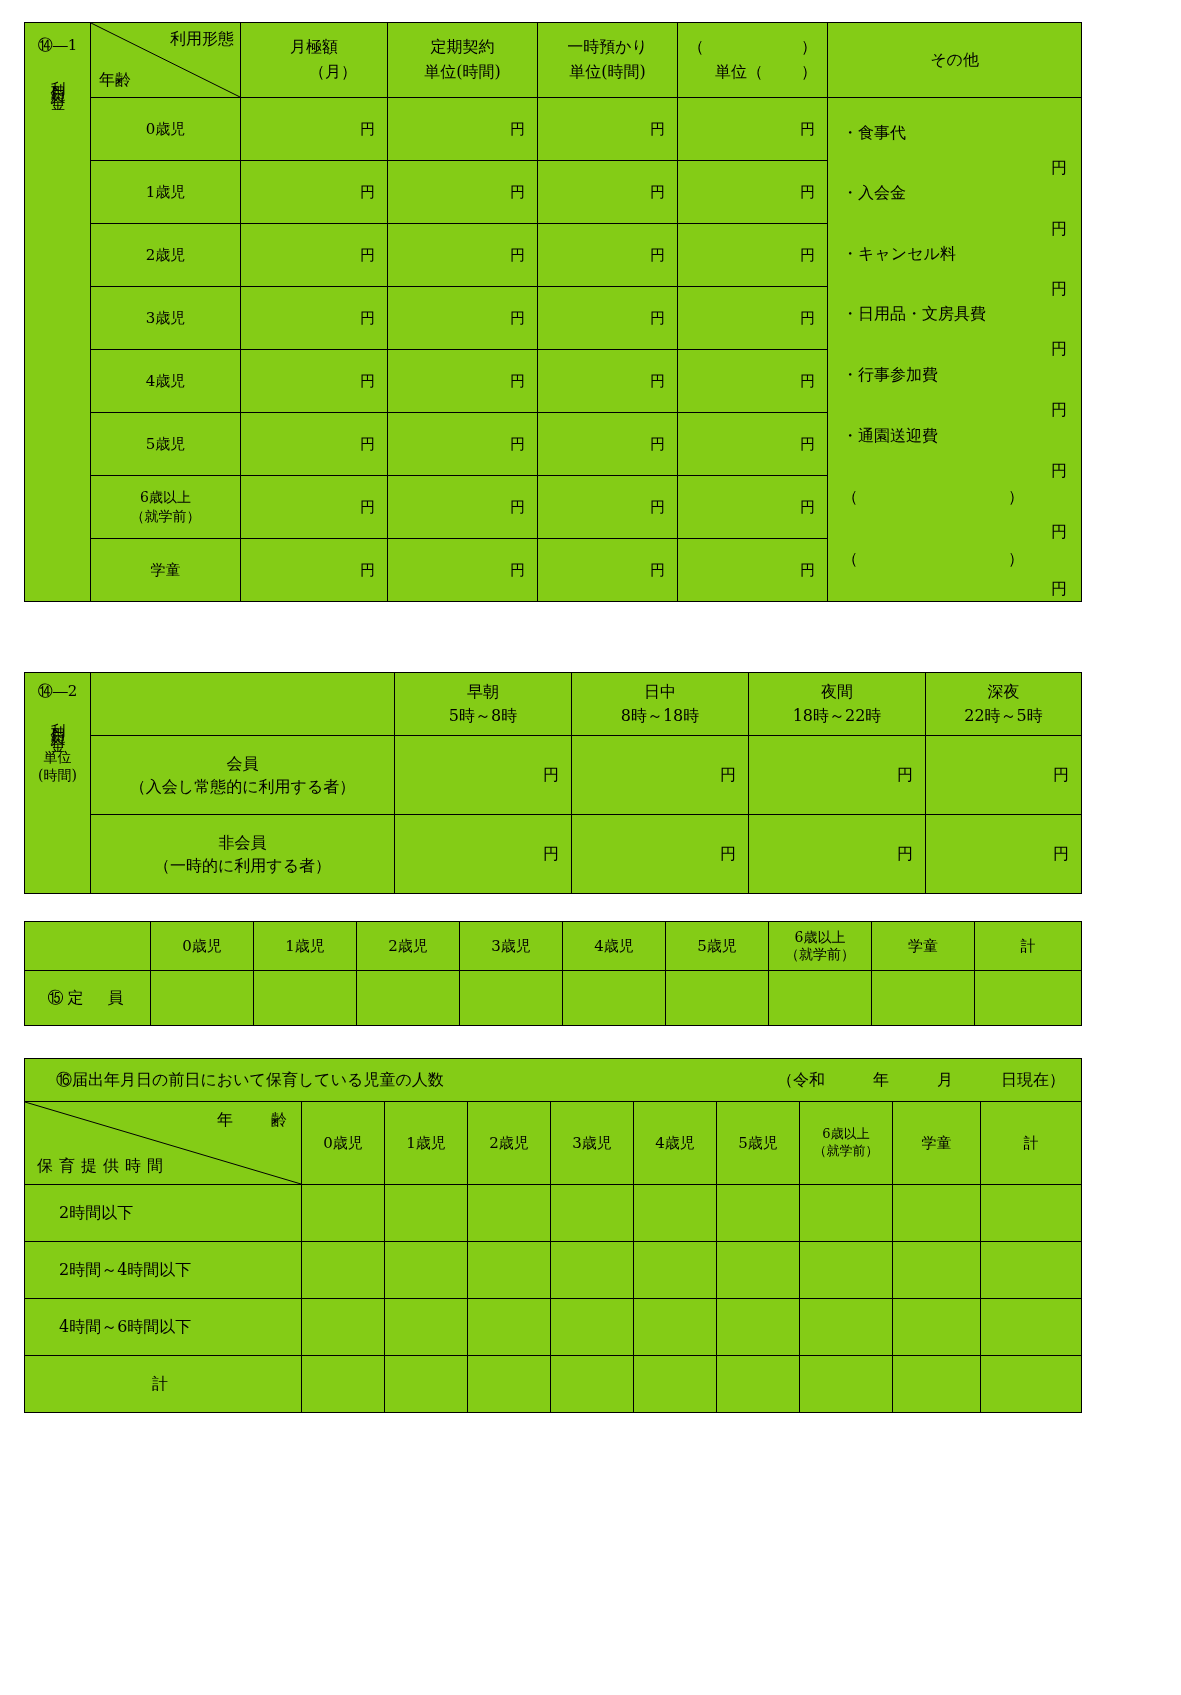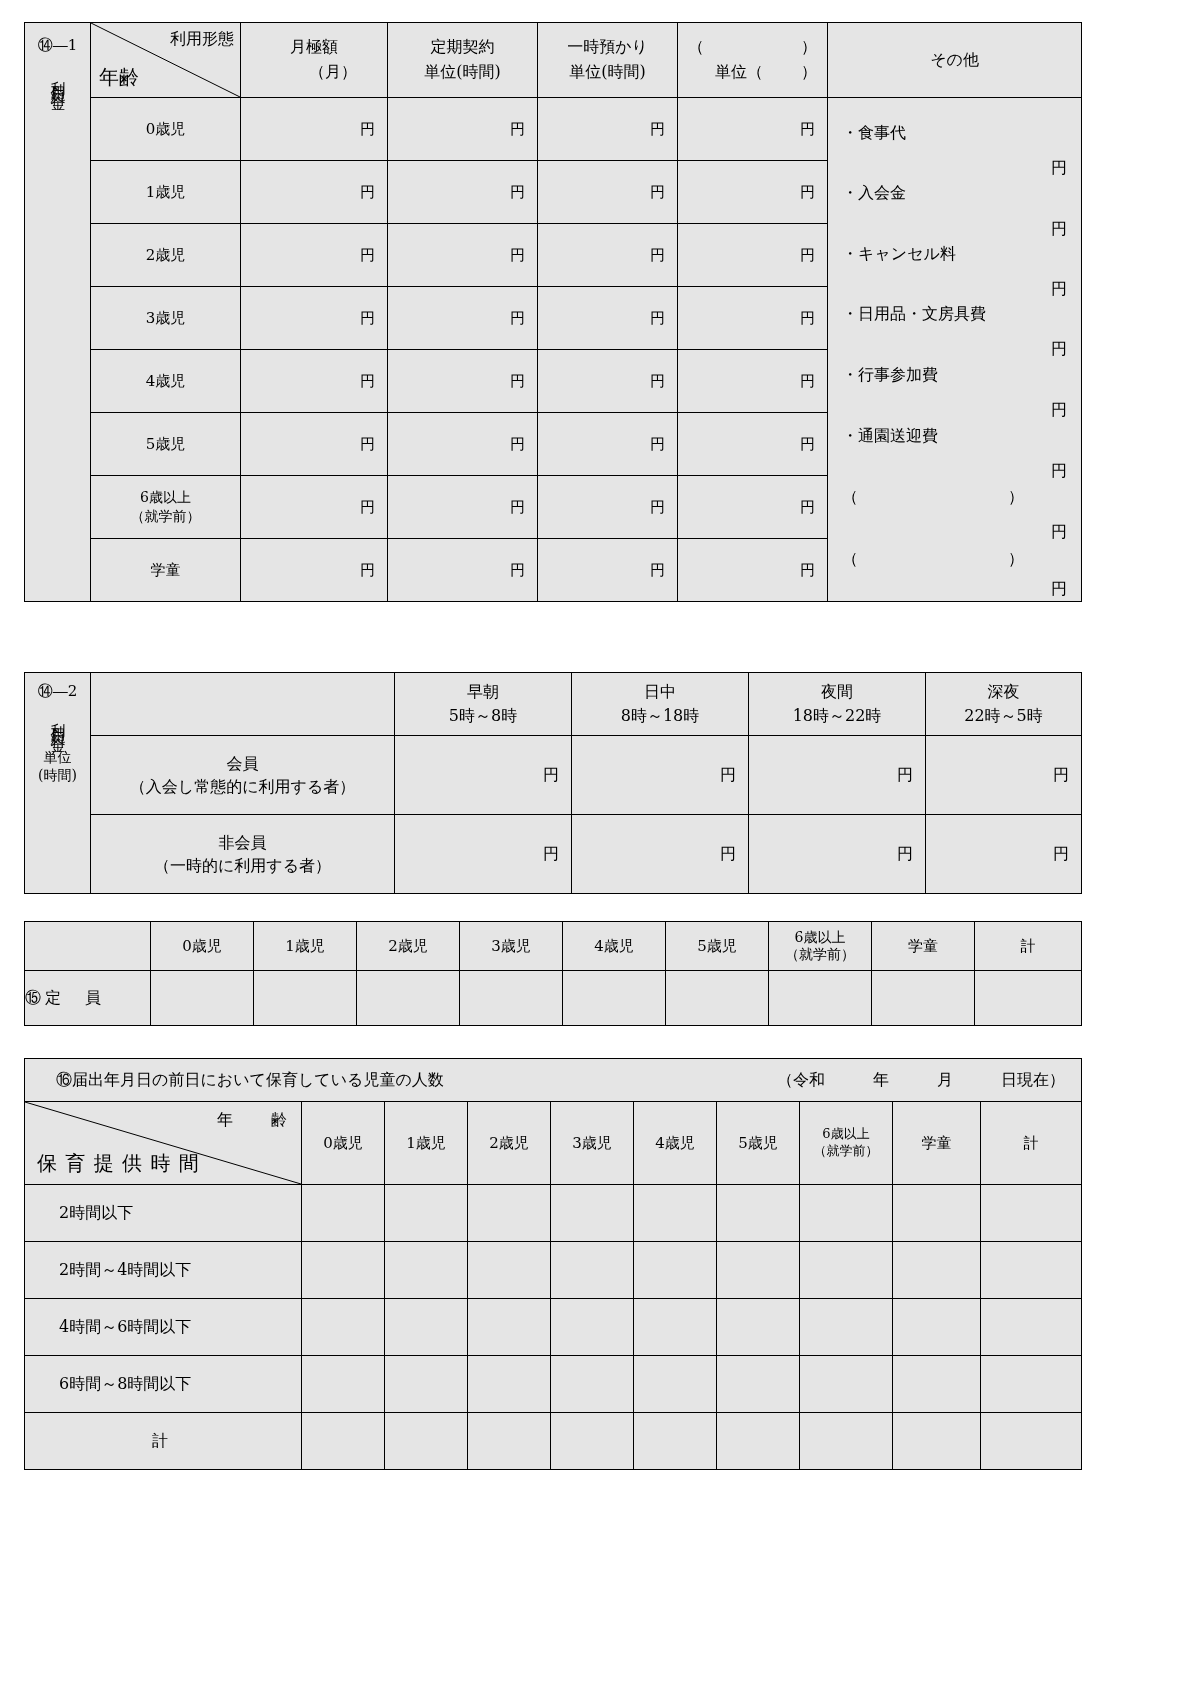--- a/index.html
+++ b/index.html
@@ -5,21 +5,21 @@
   html,body{margin:0;padding:0;background:#fff;}
   body{
     width:1181px;height:1695px;
     font-family:"DejaVu Serif","Liberation Serif",serif;
     color:#000;
     position:relative;
     -webkit-font-smoothing:none;
   }
   .page{position:relative;width:1181px;height:1695px;box-sizing:border-box;}
 
-  table{border-collapse:collapse;table-layout:fixed;background:#e5e5e5;}
+  table{border-collapse:collapse;table-layout:fixed;background:#84cc16;}
   td,th{border:1px solid #000;font-weight:normal;padding:0;vertical-align:middle;}
 
   
   .blk{position:absolute;}
   #sec14-1{left:24px;top:22px;width:1057px;}
   #sec14-2{left:24px;top:672px;width:1057px;}
   #sec15{left:24px;top:921px;width:1057px;}
   #sec16{left:24px;top:1058px;width:1057px;}
 
   
@@ -43,40 +43,40 @@
   #sec14-1 .idcell{
     font-size:15px;width:66px;vertical-align:top;padding-top:12px;
   }
   .idlabel{text-align:center;line-height:1.35;}
   .idvert{margin-top:14px;text-align:center;font-size:15px;line-height:1.45;}
 
   
   .diag{position:relative;overflow:hidden;}
   .diag svg{position:absolute;left:0;top:0;width:100%;height:100%;}
   .diag .tr{position:absolute;right:6px;top:6px;font-size:16px;}
-  .diag .bl{position:absolute;left:8px;bottom:6px;font-size:20px;}
+  .diag .bl{position:absolute;left:8px;bottom:6px;font-size:16px;font-family:Liberation Serif, serif;}
 
   
   .othercell{position:relative;vertical-align:top;padding:0;}
   .otherbox{position:relative;height:100%;}
   .oitem{position:absolute;left:14px;font-size:16px;white-space:nowrap;}
   .oyen{position:absolute;right:14px;font-size:16px;}
   .opar{position:absolute;font-size:16px;}
 
   
   #sec14-2 table{width:1057px;}
   #sec14-2 .h2{height:62px;font-size:16px;line-height:1.5;}
   #sec14-2 .row{height:78px;font-size:16px;line-height:1.45;}
   #sec14-2 .idc{width:66px;font-size:15px;vertical-align:top;padding-top:8px;}
 
   
   #sec15 table{width:1057px;}
   #sec15 .h{height:48px;font-size:15px;line-height:1.25;}
   #sec15 .b{height:54px;}
-  #sec15 .lbl{font-size:16px;letter-spacing:4px;}
+  #sec15 .lbl{font-size:16px;letter-spacing:4px;text-align:center;}
 
   
   #sec16 table{width:1057px;}
   #sec16 .title{height:42px;font-size:16px;position:relative;padding-left:13px;}
   #sec16 .title .inner{position:relative;height:100%;}
   #sec16 .title .t1{position:absolute;left:18px;top:50%;transform:translateY(-50%);}
   #sec16 .title .t2{position:absolute;right:16px;top:50%;transform:translateY(-50%);letter-spacing:0;}
   #sec16 .hdr{height:82px;font-size:15px;line-height:1.25;}
   #sec16 .row{height:56px;font-size:16px;}
   #sec16 .rowlabel{padding-left:34px;text-align:left;}
@@ -457,32 +457,20 @@
         <td class="row"></td>
         <td class="row"></td>
         <td class="row"></td>
         <td class="row"></td>
         <td class="row"></td>
         <td class="row"></td>
         <td class="row"></td>
         <td class="row"></td>
       </tr>
       <tr>
-        <td class="row rowlabel">6時間～8時間以下</td>
-        <td class="row"></td>
-        <td class="row"></td>
-        <td class="row"></td>
-        <td class="row"></td>
-        <td class="row"></td>
-        <td class="row"></td>
-        <td class="row"></td>
-        <td class="row"></td>
-        <td class="row"></td>
-      </tr>
-      <tr>
         <td class="row total">計</td>
         <td class="row"></td>
         <td class="row"></td>
         <td class="row"></td>
         <td class="row"></td>
         <td class="row"></td>
         <td class="row"></td>
         <td class="row"></td>
         <td class="row"></td>
         <td class="row"></td>

